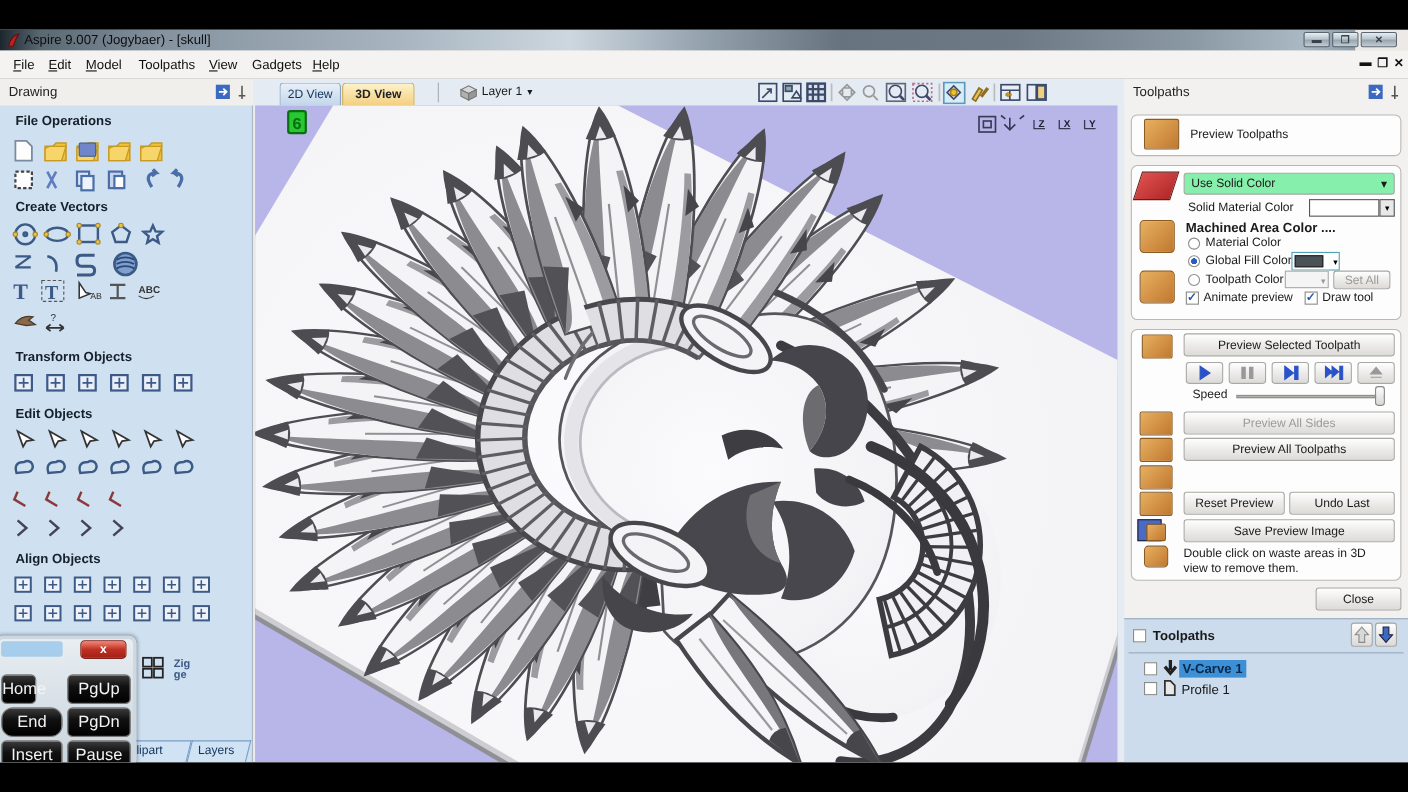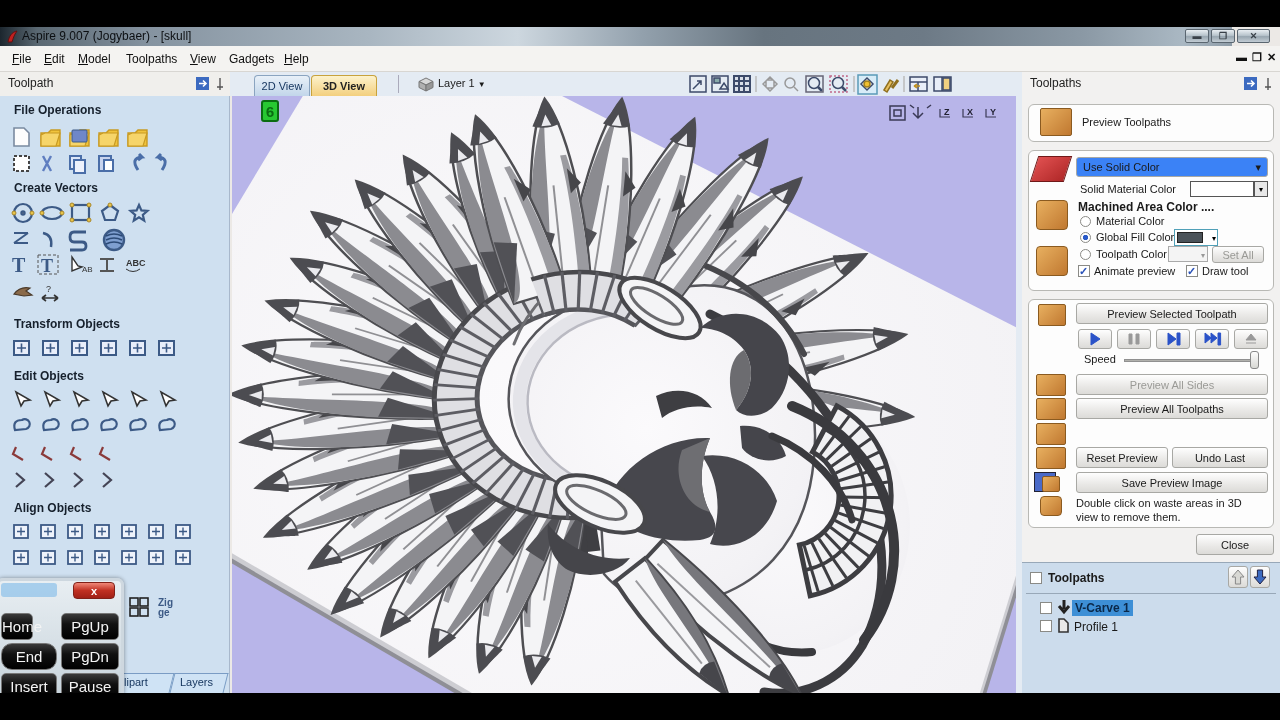--- a/index.html
+++ b/index.html
@@ -51,21 +51,21 @@
       <div class="menu" style="left:78px;"><u>M</u>odel</div>
       <div class="menu" style="left:126px;">Toolpaths</div>
       <div class="menu" style="left:190px;"><u>V</u>iew</div>
       <div class="menu" style="left:229px;">Gadgets</div>
       <div class="menu" style="left:284px;"><u>H</u>elp</div>
       <div class="mdibtn" style="left:1236px;">▬</div>
       <div class="mdibtn" style="left:1252px;">❐</div>
       <div class="mdibtn" style="left:1267px;">✕</div>
     </div>
     <div id="hdrrow" class="abs"></div>
-    <div class="panelhdr abs" style="left:8px;top:49px;">Toolpath</div>
+    <div class="panelhdr abs" style="left:8px;top:49px;">Drawing</div>
     <svg class="abs" style="left:196px;top:49px;" width="32" height="16">
       <rect x="0" y="1" width="13" height="13" fill="#3c6ac0"></rect>
       <path d="M3,7.5 h7 m-3,-3 l3,3 -3,3" stroke="#fff" stroke-width="1.6" fill="none"></path>
       <path d="M24,2 v9 m-3,0 h6 m-3,0 v3" stroke="#555" stroke-width="1.4" fill="none"></path>
     </svg>
     <div id="tabstrip" class="abs"></div>
     <div class="tab" style="left:237px;width:56px;background:linear-gradient(#e8f0f8,#c2d6ea);margin-left:17px;">2D View</div>
     <div class="tab" style="left:311px;width:66px;background:linear-gradient(#fdf2cb,#f3cf7e);border-color:#c8a23c;font-weight:bold;color:#222;">3D View</div>
     <div class="abs" style="left:398px;top:48px;width:1px;height:18px;background:#aab;"></div>
     <svg class="abs" style="left:418px;top:50px;" width="16" height="15">
@@ -629,21 +629,21 @@
       <svg class="abs" style="left:222px;top:4px;" width="32" height="16">
         <rect x="0" y="1" width="13" height="13" fill="#3c6ac0"></rect>
         <path d="M3,7.5 h7 m-3,-3 l3,3 -3,3" stroke="#fff" stroke-width="1.6" fill="none"></path>
         <path d="M24,2 v9 m-3,0 h6 m-3,0 v3" stroke="#555" stroke-width="1.4" fill="none"></path>
       </svg>
       <div class="box" style="top:32px;height:38px;"></div>
       <div class="tan" style="left:18px;top:36px;width:32px;height:28px;"></div>
       <div class="lbl" style="left:60px;top:44px;font-weight:normal;font-size:11px;">Preview Toolpaths</div>
       <div class="box" style="top:78px;height:141px;"></div>
       <div class="abs" style="left:12px;top:84px;width:34px;height:26px;background:linear-gradient(135deg,#e05050,#b02828);border:1px solid #701818;transform:skewX(-18deg);"></div>
-      <div class="btn" style="left:54px;top:85px;width:192px;height:20px;text-align:left;padding:3px 6px;background:#3b82f6;">Use Solid Color<span style="float:right;">▾</span></div>
+      <div class="btn" style="left:54px;top:85px;width:192px;height:20px;text-align:left;padding:3px 6px;background:#86efac;">Use Solid Color<span style="float:right;">▾</span></div>
       <div class="lbl" style="left:58px;top:111px;">Solid Material Color</div>
       <div class="abs" style="left:168px;top:109px;width:64px;height:16px;border:1px solid #555;background:#fff;"></div>
       <div class="abs" style="left:232px;top:109px;width:14px;height:16px;border:1px solid #555;background:#e8e8e8;font-size:8px;text-align:center;line-height:16px;">▾</div>
       <div class="lbl" style="left:56px;top:128px;font-weight:bold;font-size:12px;">Machined Area Color ....</div>
       <div class="tan" style="left:14px;top:128px;width:32px;height:30px;border-radius:4px;"></div>
       <div class="rad" style="left:58px;top:144px;"></div>
       <div class="lbl" style="left:74px;top:143px;">Material Color</div>
       <div class="rad" style="left:58px;top:160px;background:radial-gradient(circle,#2a5ac8 40%,#fff 46%);"></div>
       <div class="lbl" style="left:74px;top:159px;">Global Fill Color</div>
       <div class="abs" style="left:152px;top:157px;width:44px;height:17px;border:1px solid #50a0b8;background:#fff;">

